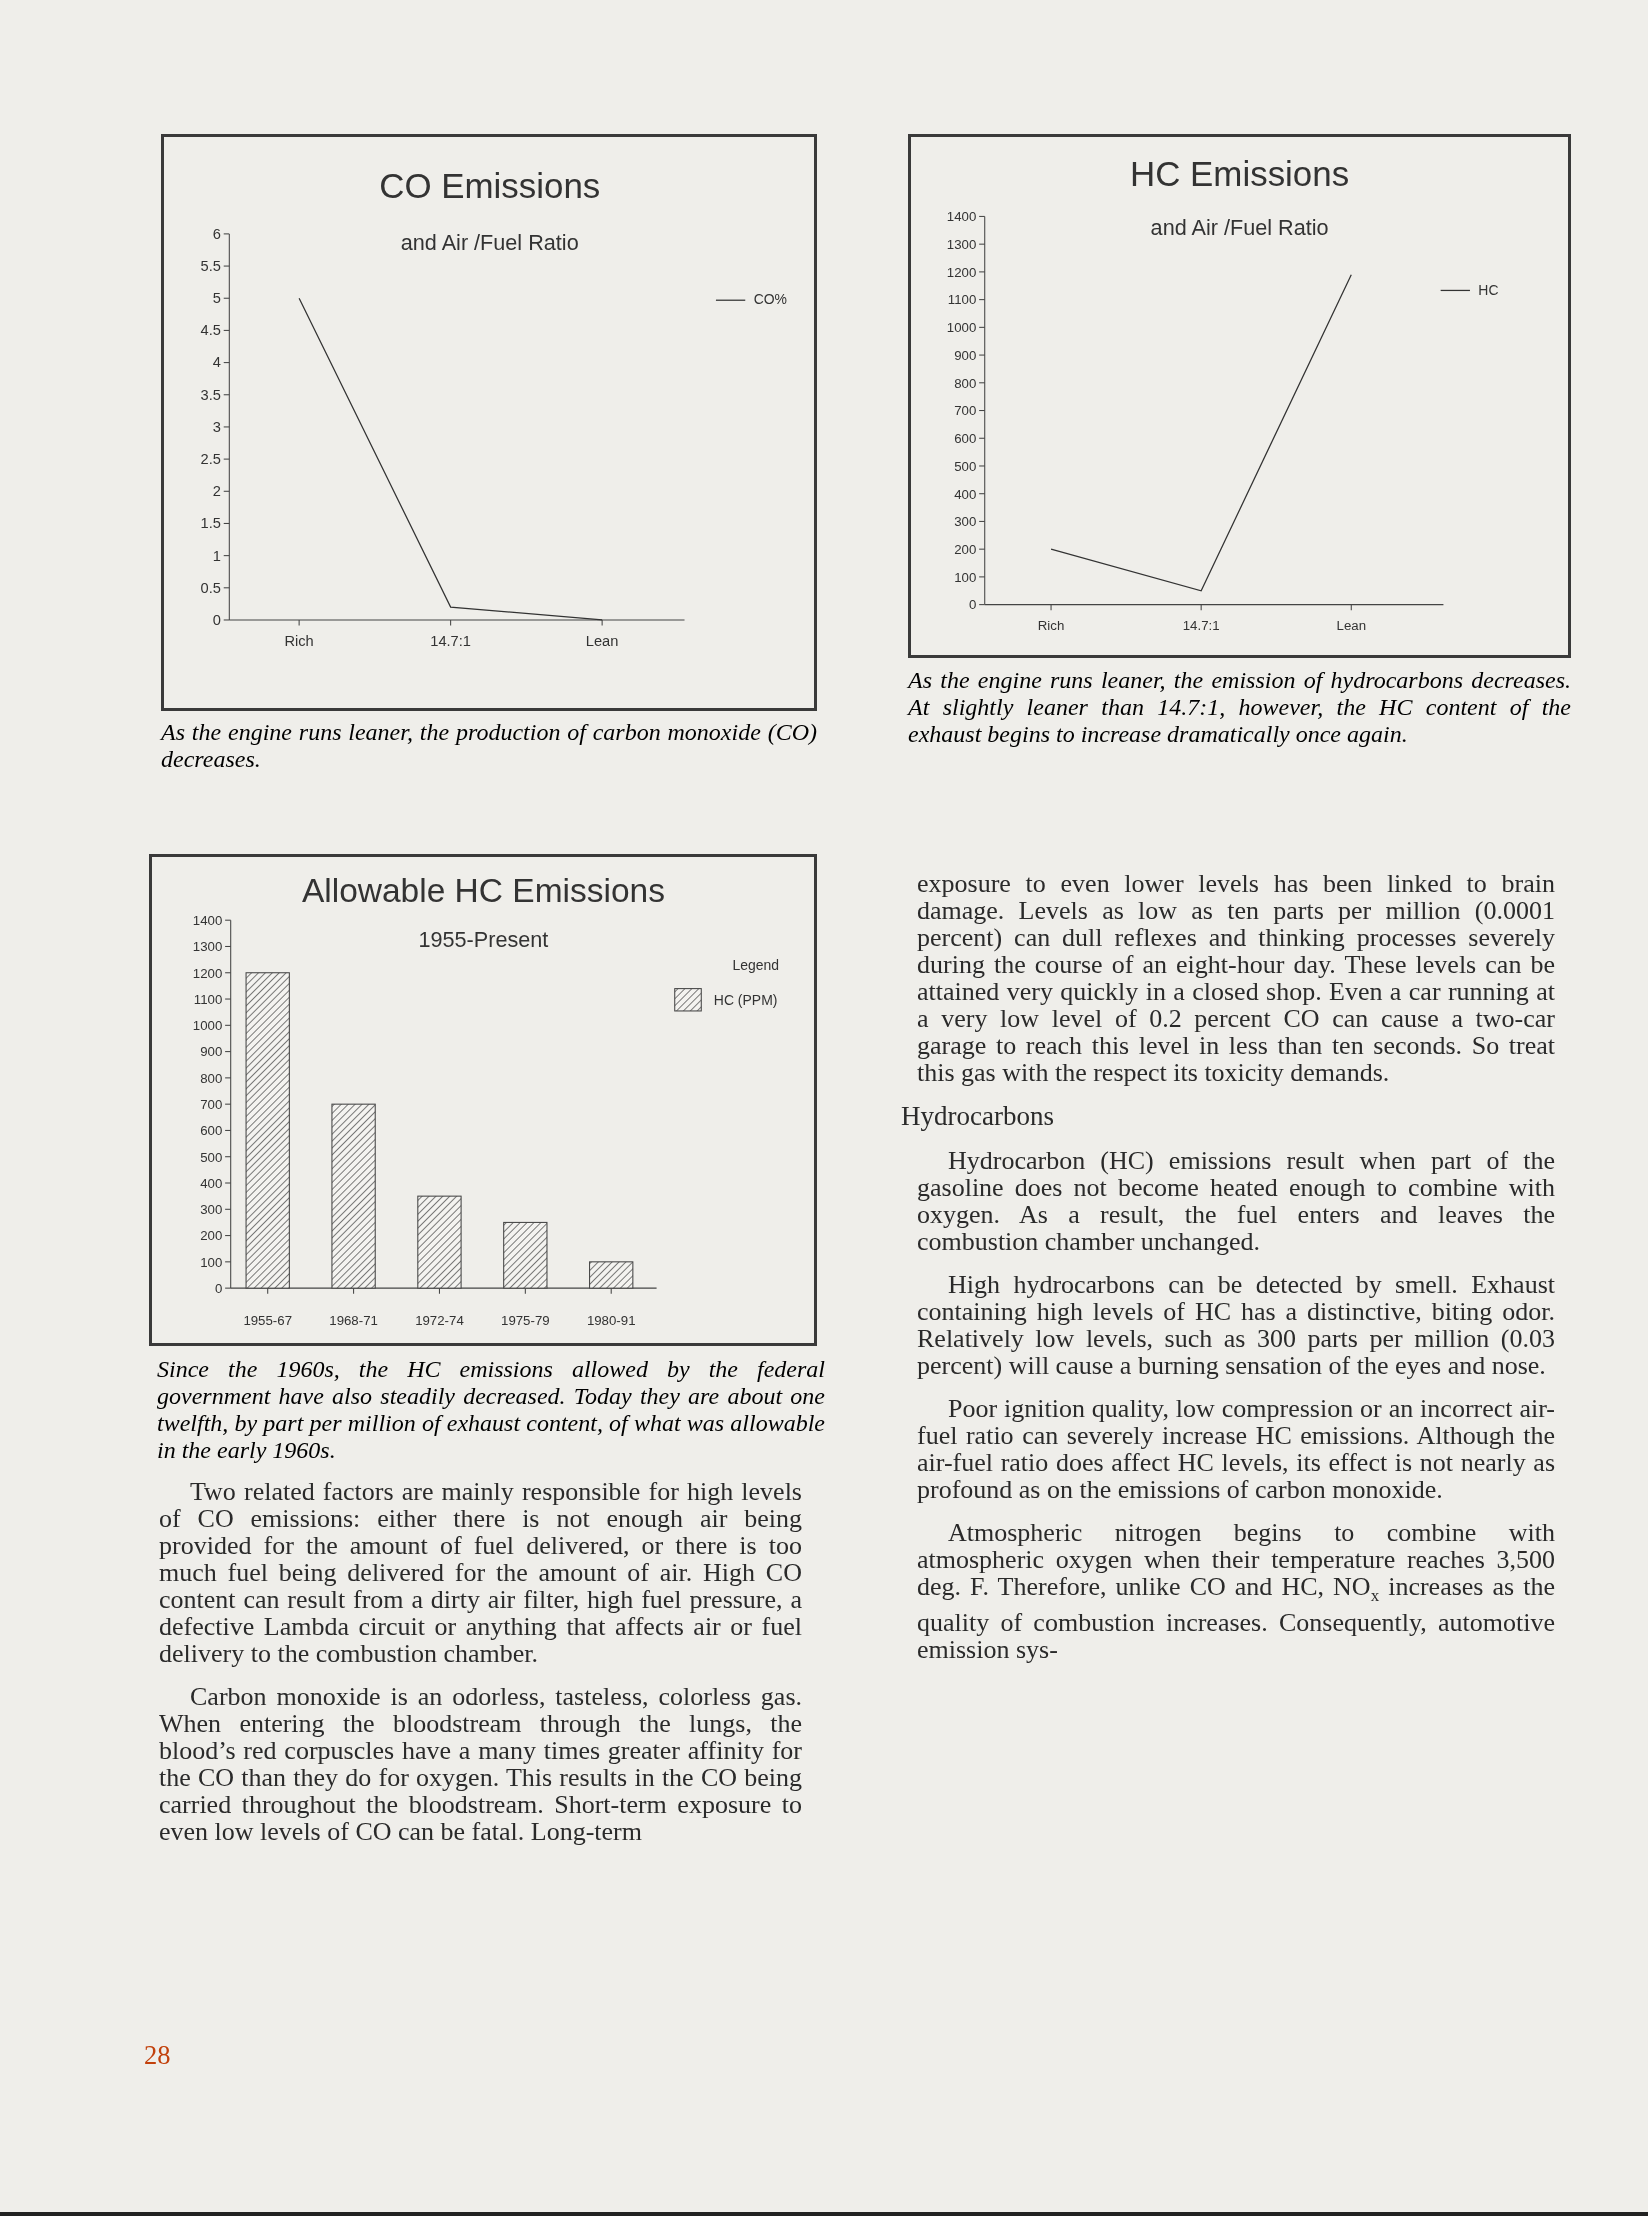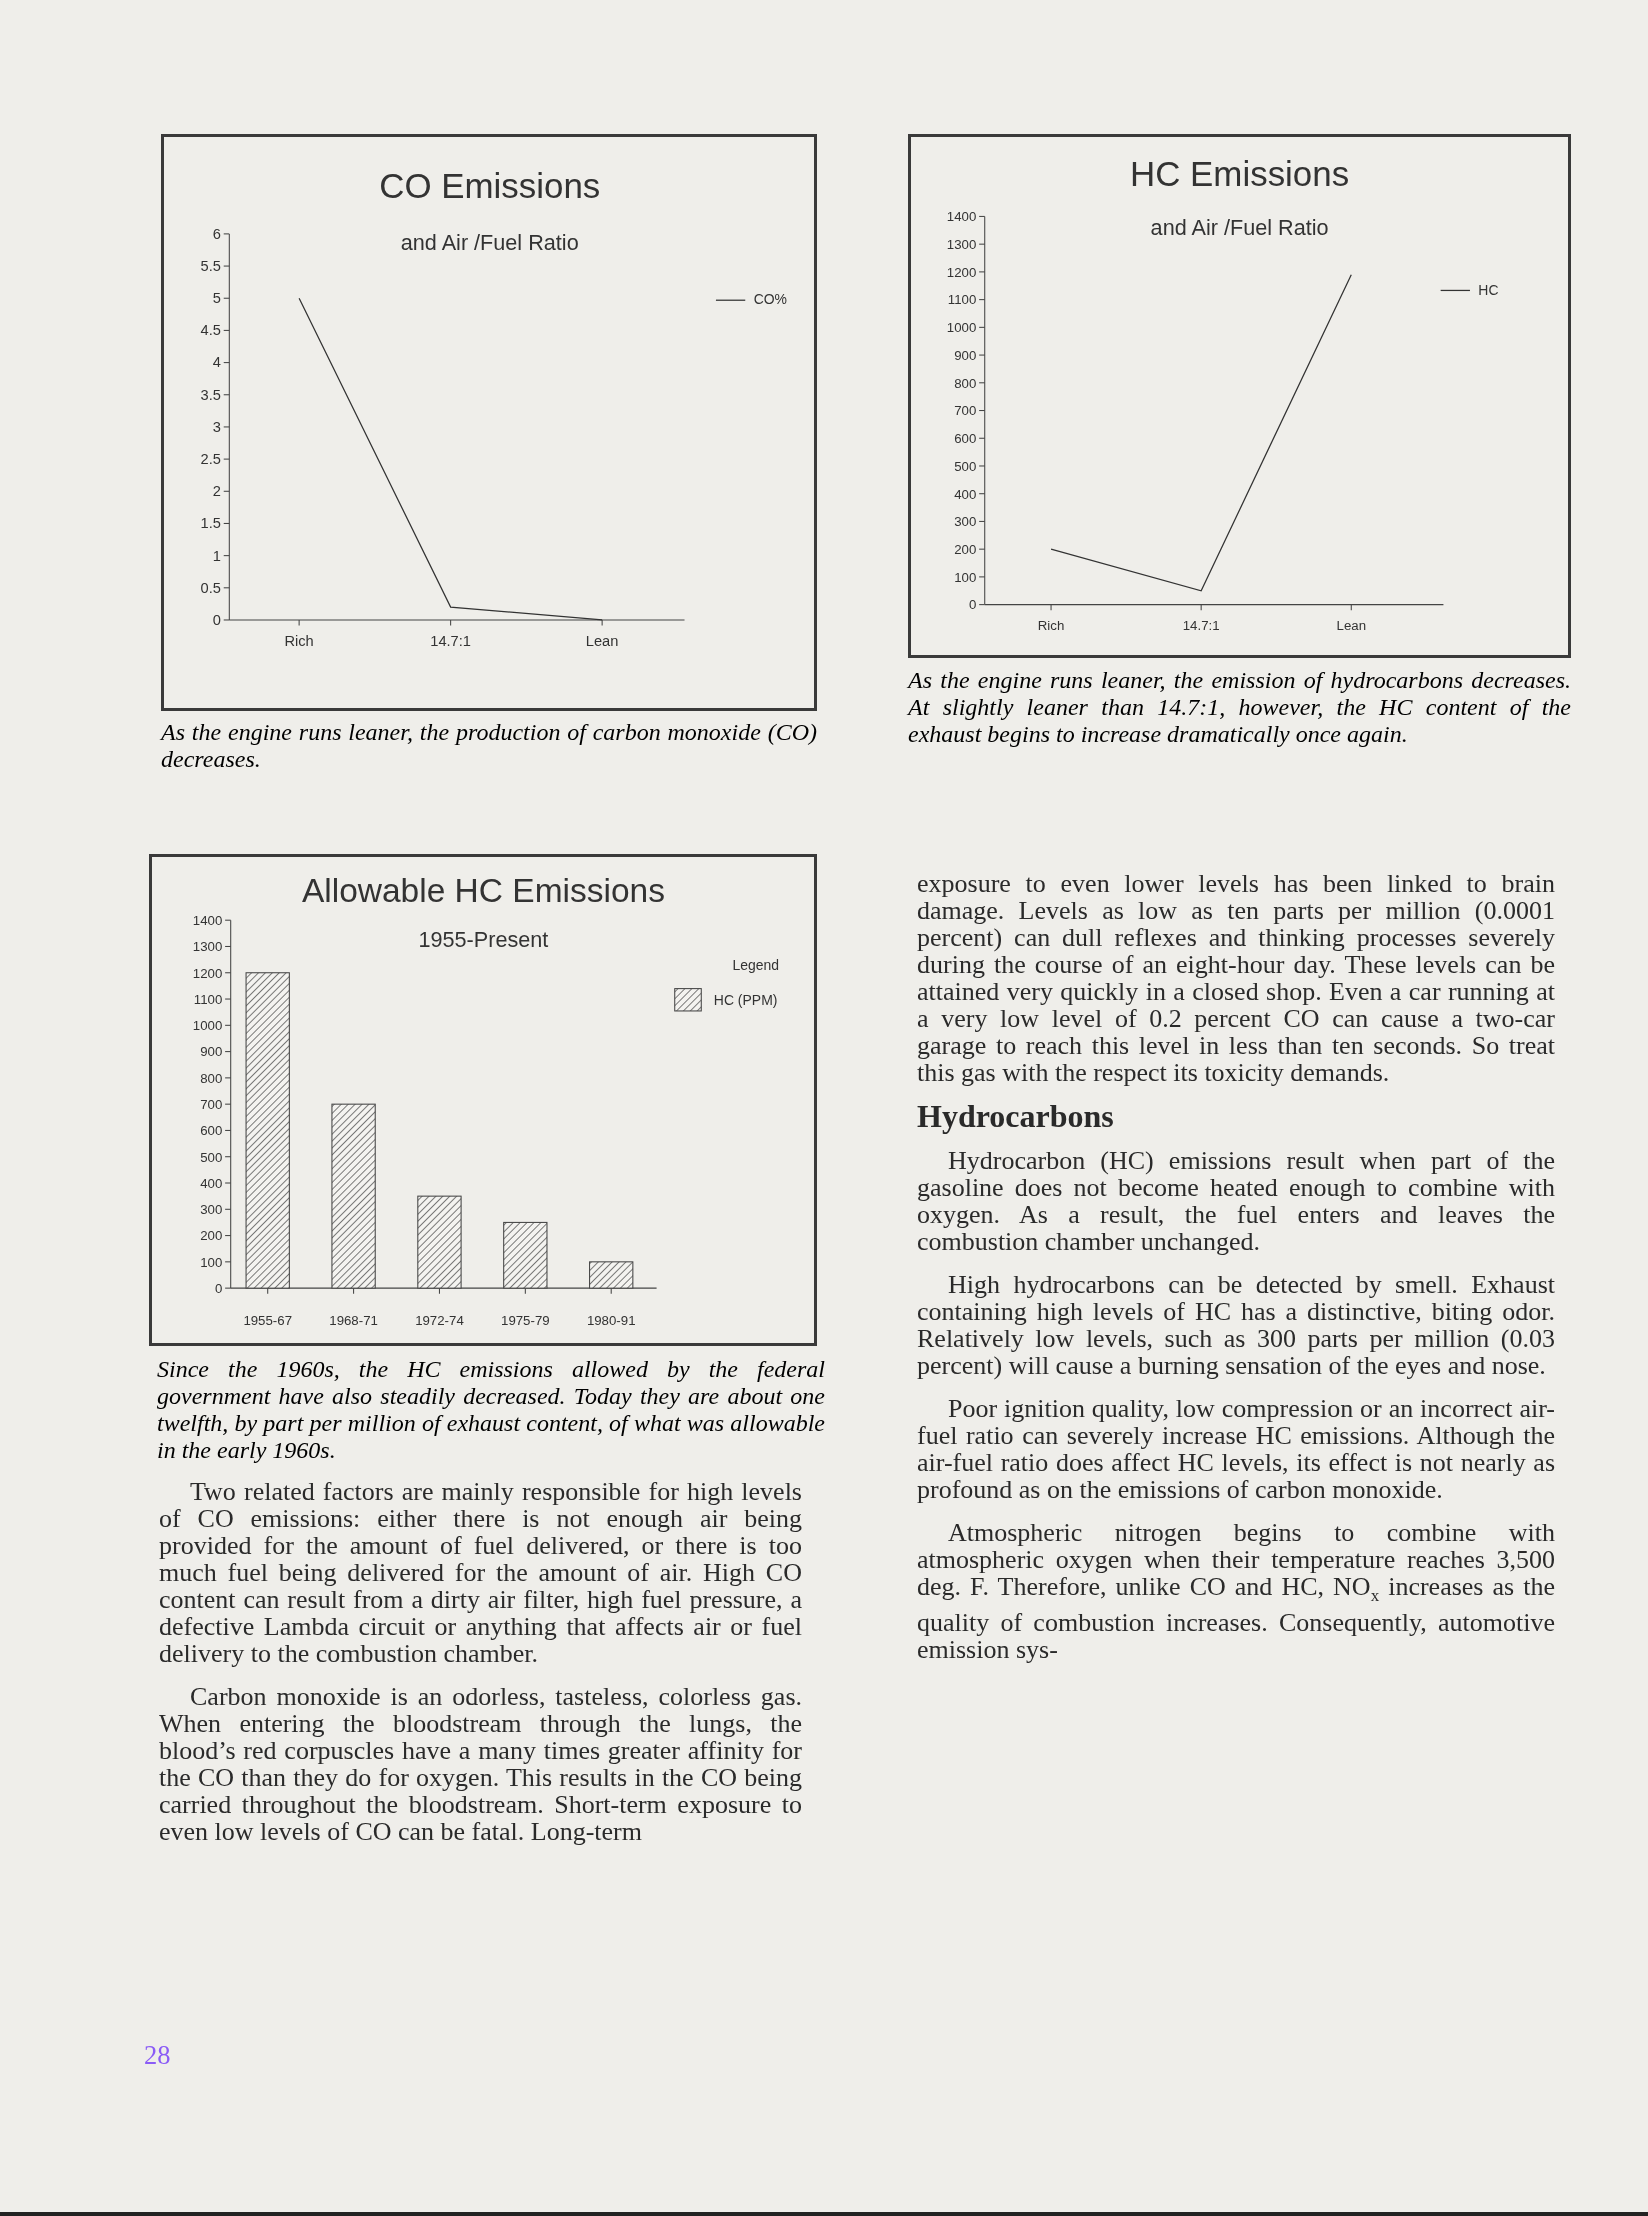--- a/index.html
+++ b/index.html
@@ -4,22 +4,22 @@
 <style>
   html, body { margin:0; padding:0; }
   body { width:1649px; height:2216px; background:#efeeea; position:relative; overflow:hidden; color:#2e2e2e; }
   .abs { position:absolute; }
   .chart-box { position:absolute; border:3.5px solid #3a3a3a; box-sizing:border-box; }
   svg text { font-family:"Liberation Sans", "DejaVu Sans", sans-serif; fill:#333; }
   .caption { position:absolute; font-family:"Liberation Serif", "DejaVu Serif", serif; font-style:italic; font-size:24px; line-height:27px; color:#000000; text-align:justify; }
   .body-col { position:absolute; font-family:"Liberation Serif", "DejaVu Serif", serif; font-size:26px; line-height:27px; color:#2a2a2a; text-align:justify; }
   .body-col p { margin:16px; text-indent:31px; }
   .body-col p.noindent { text-indent:0; }
-  .body-col h3 { margin:16px; font-size:32px; font-weight:bold; line-height:29px; }
-  .page-num { position:absolute; font-family:"Liberation Serif", "DejaVu Serif", serif; font-size:26.5px; color:#8b5cf6; }
+  .body-col h3 { margin:0; font-size:27px; font-weight:normal; line-height:29px; }
+  .page-num { position:absolute; font-family:"Liberation Serif", "DejaVu Serif", serif; font-size:26.5px; color:#c2410c; }
   .bottom-strip { position:absolute; left:0; top:2212px; width:1649px; height:4.2px; background:#222; }
 </style>
 </head>
 <body>
 
 <div class="chart-box" style="left:161px; top:134px; width:656px; height:577px;"></div>
 <svg id="co-svg" class="abs" style="left:0; top:0;" width="1649" height="2216" viewBox="0 0 2361 3174">
     <defs>
       <pattern id="hatch" patternUnits="userSpaceOnUse" width="7" height="7" patternTransform="rotate(45)">
         <rect width="7" height="7" fill="#f4f3f0"></rect>

